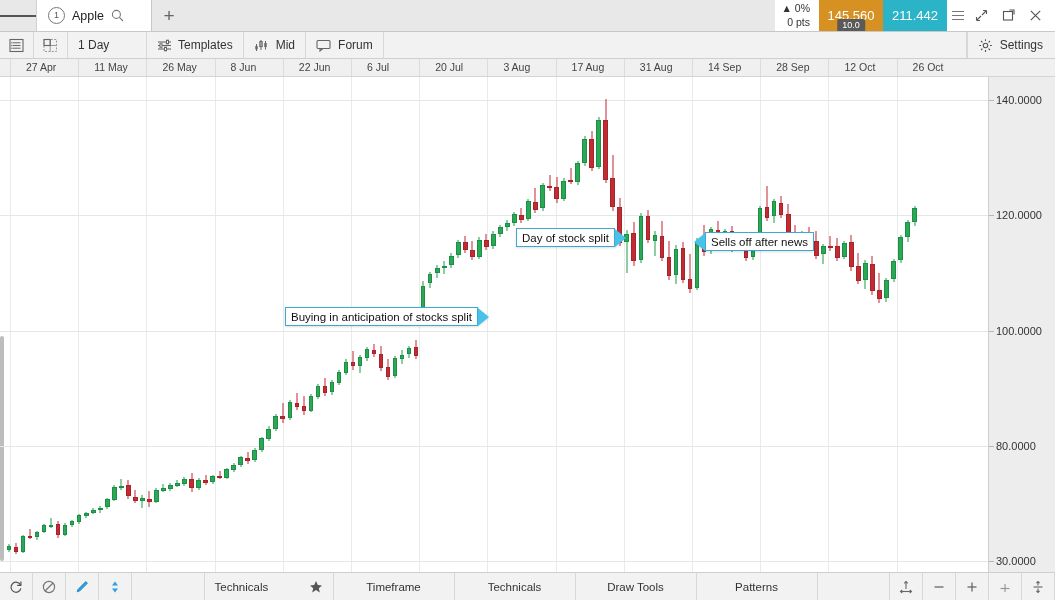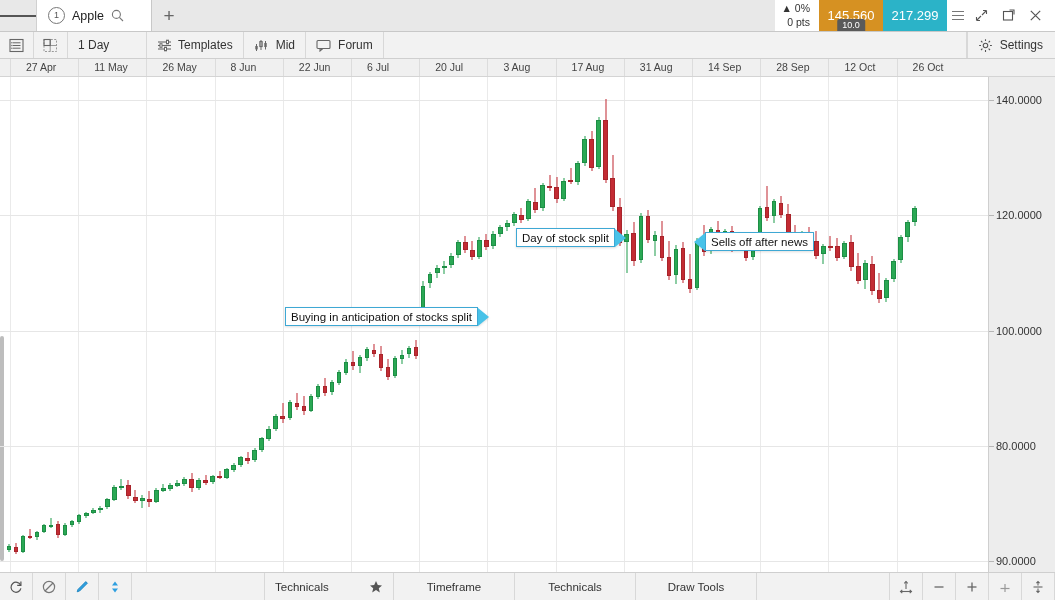--- a/index.html
+++ b/index.html
@@ -129,21 +129,21 @@
       <div class="pctbox">
         <div><span>▲</span>
              <span>0%</span></div>
         <div>0 pts</div>
       </div>
       <div class="bid">
         <span>145.560</span>
         <span class="spread">10.0</span>
       </div>
       <div class="ask">
-        <span>217.299</span>
+        <span>211.442</span>
       </div>
     </div>
 
     <div class="wincontrols">
       <span class="menudots">
           <i></i>
           <i></i>
           <i></i>
         </span>
       <span class="wc">
@@ -832,21 +832,21 @@
     <div class="priceaxis" id="priceaxis">
         <div class="ptick" style="top: 23.0508px;"></div>
         <div class="pl" style="top: 23.0508px;">140.0000</div>
         <div class="ptick" style="top: 138.305px;"></div>
         <div class="pl" style="top: 138.305px;">120.0000</div>
         <div class="ptick" style="top: 253.559px;"></div>
         <div class="pl" style="top: 253.559px;">100.0000</div>
         <div class="ptick" style="top: 368.814px;"></div>
         <div class="pl" style="top: 368.814px;">80.0000</div>
         <div class="ptick" style="top: 484.068px;"></div>
-        <div class="pl" style="top: 484.068px;">90.0000</div>
+        <div class="pl" style="top: 484.068px;">30.0000</div>
       </div>
   </div>
 
   <div class="bottombar">
     <div class="bb ico">
       <span>
         <svg width="14" height="14" viewBox="0 0 14 14">
             <path d="M11.6 5.2 A5 5 0 1 0 11.9 8.4" fill="none" stroke="#555" stroke-width="1.2"></path>
             <path d="M11.9 1.6 L11.9 5.4 L8.2 5.4" fill="none" stroke="#555" stroke-width="1.2"></path>
           </svg>
@@ -880,20 +880,21 @@
       <span>Technicals</span>
       <span>
         <svg width="14" height="14" viewBox="0 0 14 14">
             <path d="M7 1 L8.8 5 L13 5.4 L9.8 8.2 L10.8 12.4 L7 10.1 L3.2 12.4 L4.2 8.2 L1 5.4 L5.2 5 Z" fill="#555"></path>
           </svg>
       </span>
     </div>
     <div class="bb bb-w">Timeframe</div>
     <div class="bb bb-w">Technicals</div>
     <div class="bb bb-w">Draw Tools</div>
+    <div class="bb bb-w">Patterns</div>
     <div class="bb-flex"></div>
     <div class="bb bb-zoom">
       <span>
         <svg width="14" height="14" viewBox="0 0 14 14">
             <path d="M7 1.5 L7 9" stroke="#666" stroke-width="1.1"></path>
             <path d="M5.3 3.3 L7 1.5 L8.7 3.3" fill="none" stroke="#666" stroke-width="1.1"></path>
             <path d="M1.5 11.5 L12.5 11.5" stroke="#666" stroke-width="1.1"></path>
             <path d="M3.3 9.8 L1.5 11.5 L3.3 13.2 M10.7 9.8 L12.5 11.5 L10.7 13.2" fill="none" stroke="#666" stroke-width="1.1"></path>
           </svg>
       </span>

